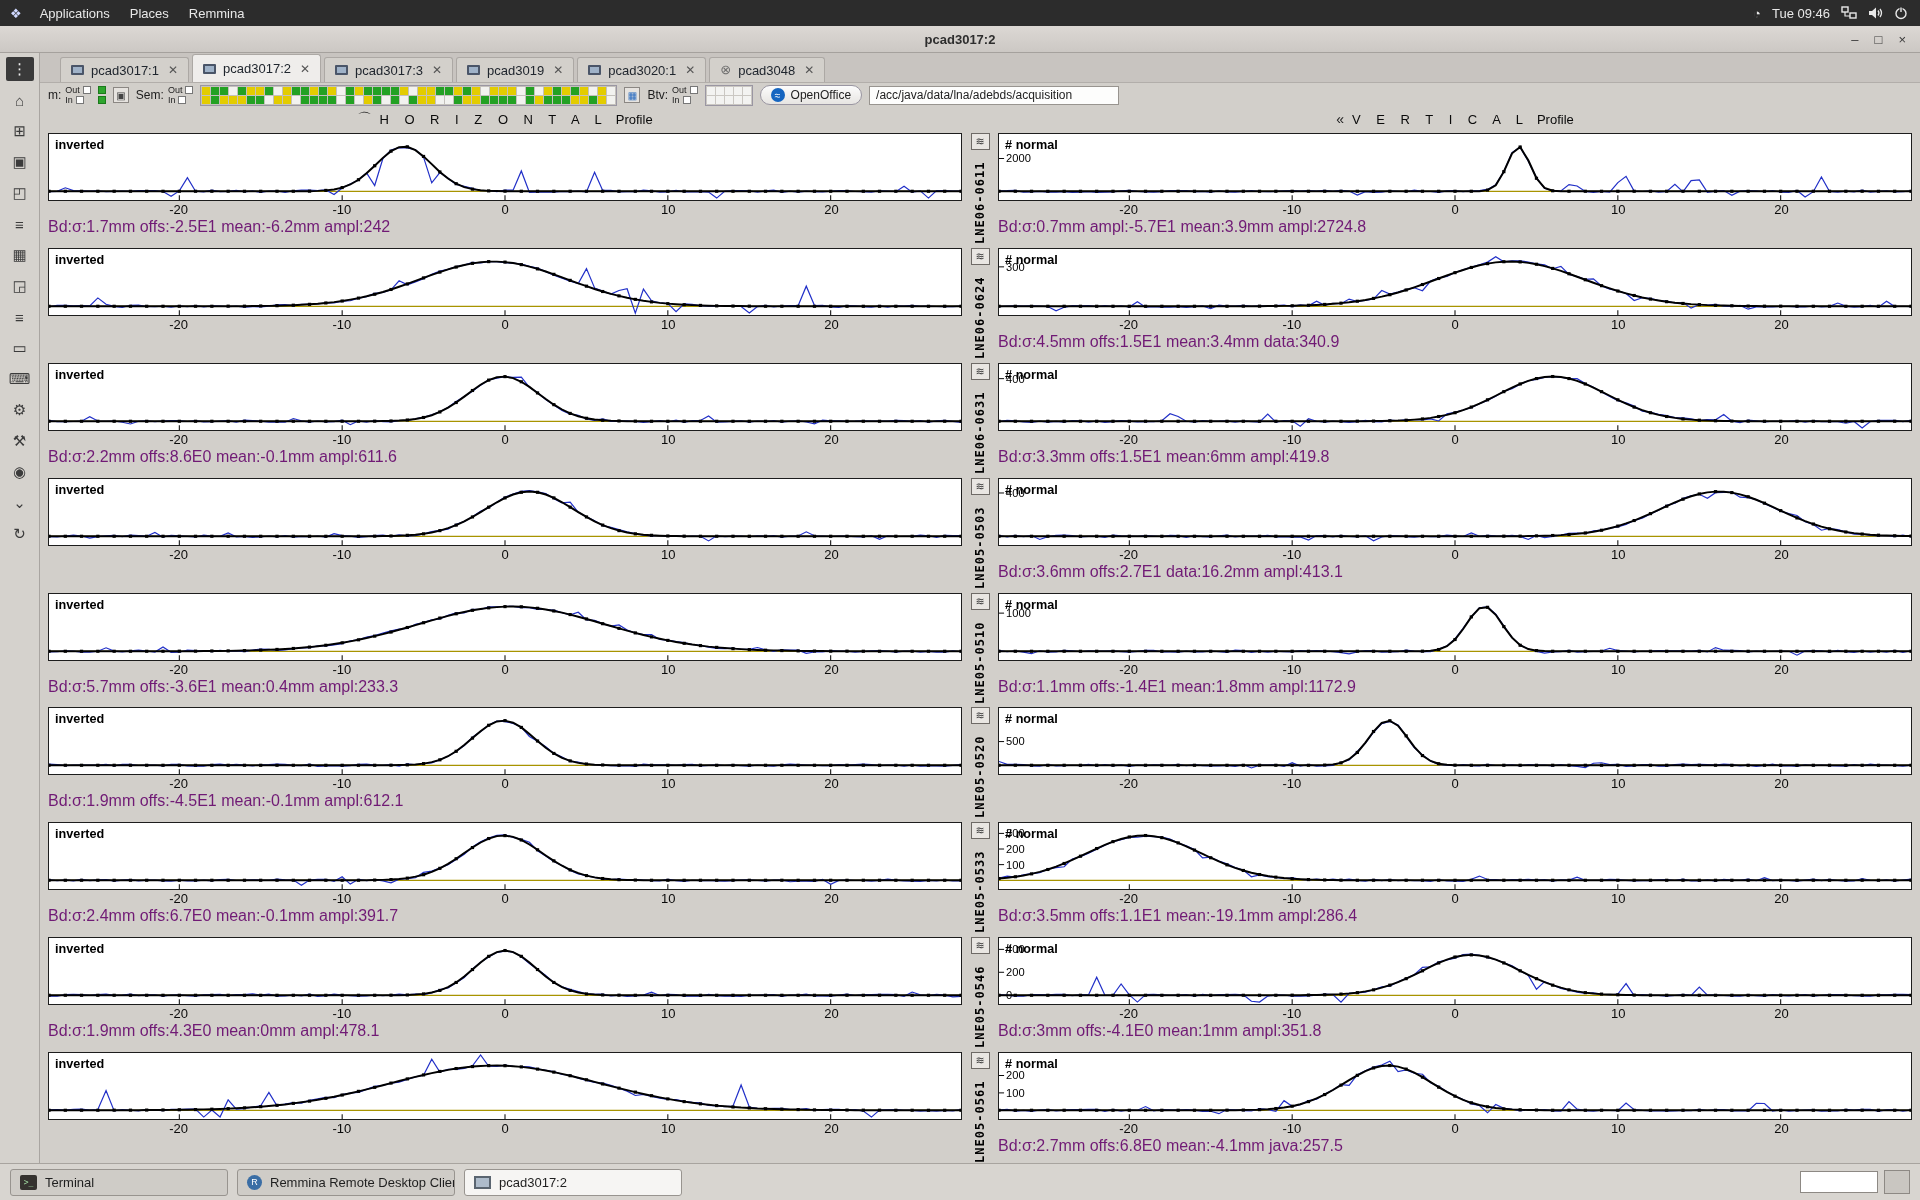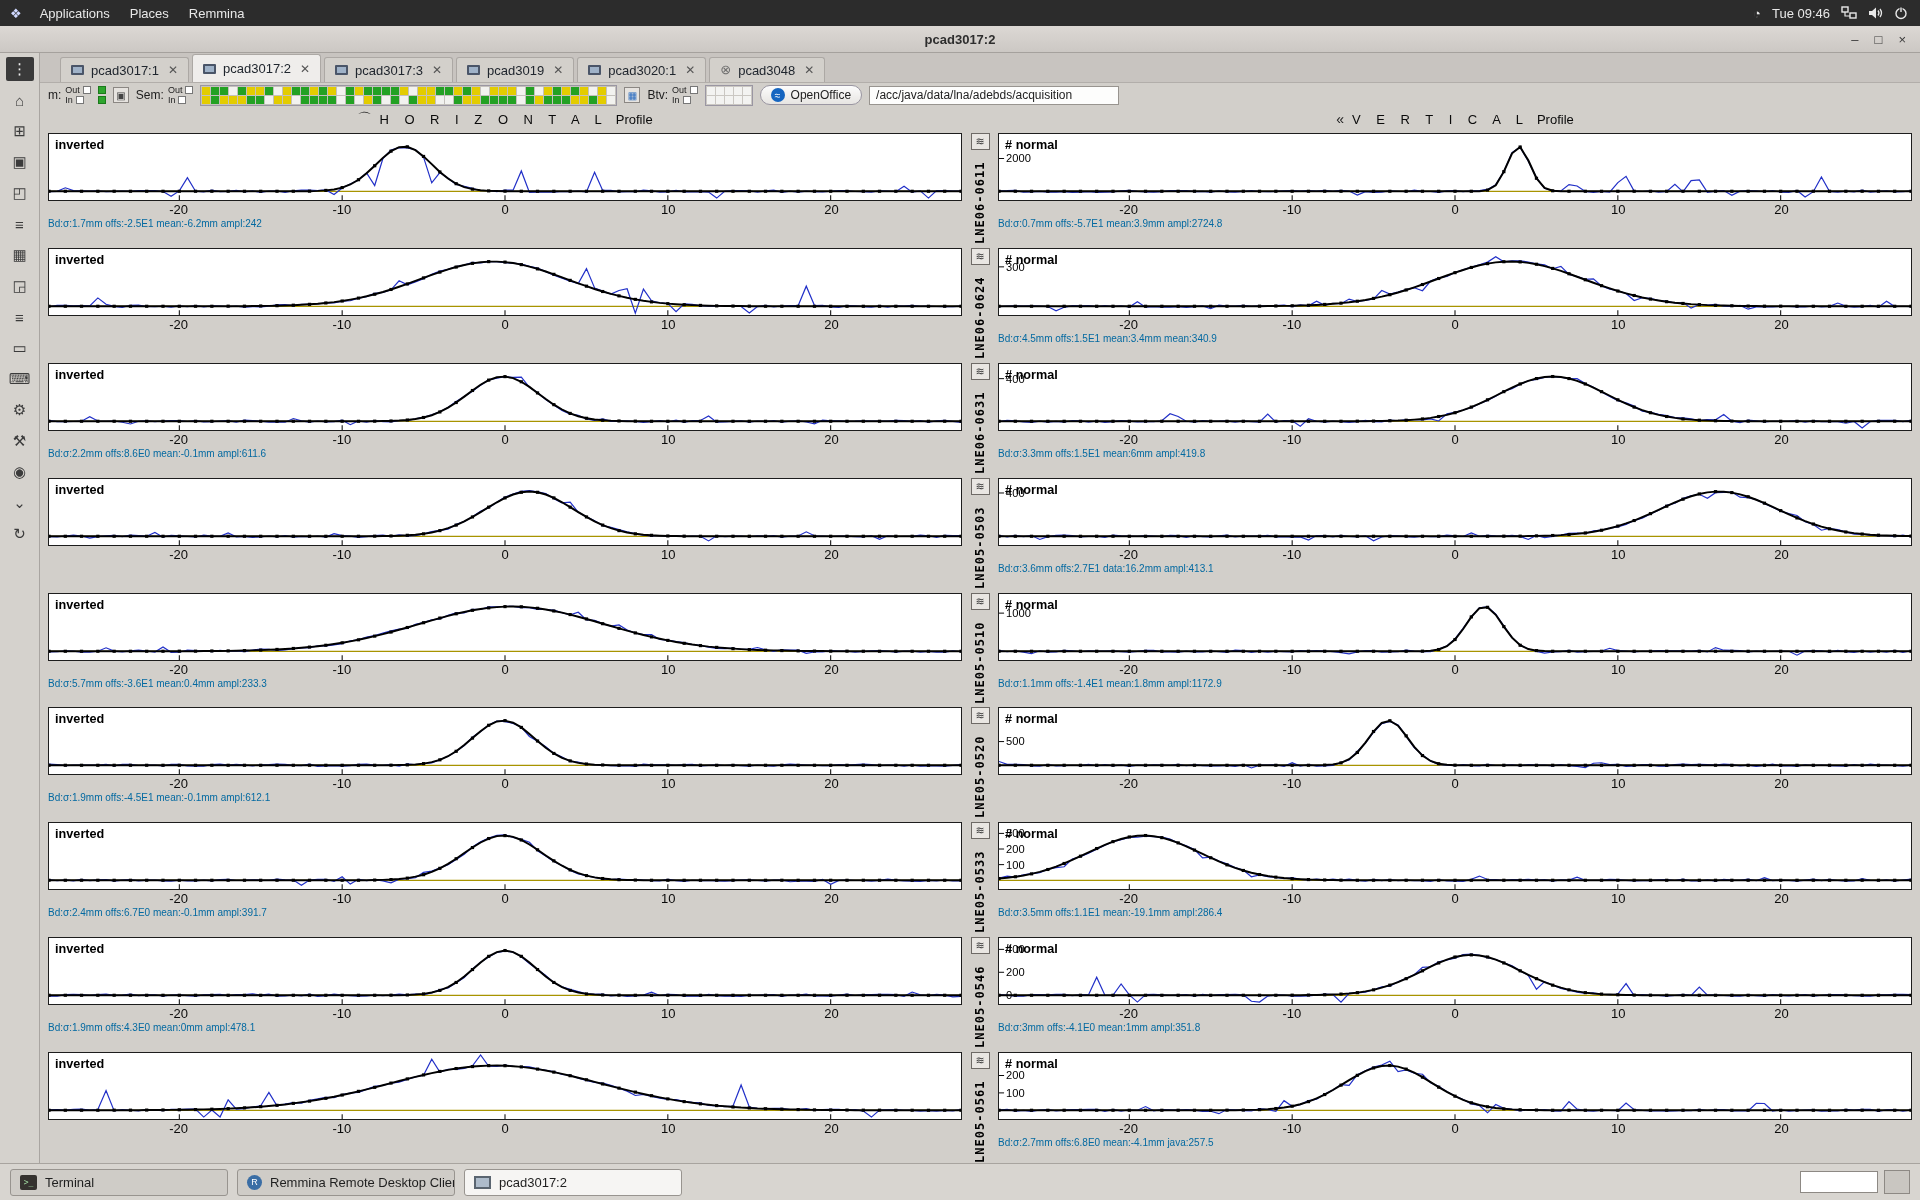--- a/index.html
+++ b/index.html
@@ -61,21 +61,21 @@
   .hdr-word{letter-spacing:6px}
   .hdr-icon{font-size:14px;color:#222}
   .hdr-spacer{width:36px}
   .rows{flex:1;display:flex;flex-direction:column;min-height:0}
   .profile-row{flex:1;display:flex;align-items:stretch;min-height:0;padding-top:4px}
   .plot-cell{flex:1;display:flex;flex-direction:column;min-width:0}
   .plot-frame{height:68px;background:#fff;border:1px solid #1d1d1d;position:relative}
   .plot-frame svg{position:absolute;inset:0;width:100%;height:100%}
   .ticks{height:17px;position:relative;font-size:13px;color:#0a0a0a}
   .tick{position:absolute;top:1px;transform:translateX(-50%)}
-  .stats{height:19px;font-size:10px;color:#0369a1;white-space:nowrap;overflow:hidden}
+  .stats{height:19px;font-size:16px;color:#701a75;white-space:nowrap;overflow:hidden}
   .station-cell{width:36px;display:flex;flex-direction:column;align-items:center;gap:2px}
   .station-icon{width:19px;height:17px;border:1px solid #6e6a66;background:#e9e6e2;font-size:11px;line-height:15px;text-align:center;color:#333}
   .station-label{flex:1;display:flex;align-items:center;writing-mode:vertical-rl;transform:rotate(180deg);font-family:"DejaVu Sans Mono",monospace;font-weight:bold;font-size:12px;letter-spacing:1px;color:#000}
 
   
   .taskbar{height:37px;background:#d8d5d0;border-top:1px solid #a8a49f;display:flex;align-items:center;gap:9px;padding:0 10px}
   .task-btn{width:218px;height:27px;background:#cfccc7;border:1px solid #98948f;border-radius:3px;display:flex;align-items:center;gap:8px;padding:0 9px;font-size:13px;color:#1f1f1f;overflow:hidden;white-space:nowrap}
   .task-btn.active{background:#f6f5f3}
   .ti{width:17px;height:15px;flex:none;display:flex;align-items:center;justify-content:center;font-size:8px}
   .ti.terminal{background:#35322f;color:#9fd89f;border-radius:2px;font-family:"DejaVu Sans Mono",monospace}
@@ -519,21 +519,21 @@
                   <text x="6" y="15" font-size="12.5" font-weight="bold" fill="#000" font-family="Liberation Sans, sans-serif"># normal</text>
                 </svg>
               </div>
       <div class="ticks">
                 <span class="tick" style="left: 14.2857%;">-20</span>
                 <span class="tick" style="left: 32.1429%;">-10</span>
                 <span class="tick" style="left: 50%;">0</span>
                 <span class="tick" style="left: 67.8571%;">10</span>
                 <span class="tick" style="left: 85.7143%;">20</span>
               </div>
-      <div class="stats">Bd:σ:0.7mm offs:-5.7E1 mean:3.9mm ampl:2724.8</div>
+      <div class="stats">Bd:σ:0.7mm ampl:-5.7E1 mean:3.9mm ampl:2724.8</div>
     </div>
   </div>
 
   <div class="profile-row">
     <div class="plot-cell h">
       <div class="plot-frame">
                 <svg viewBox="0 0 900 68" preserveAspectRatio="none">
                   <line x1="0" y1="59" x2="900" y2="59" stroke="#a89400" stroke-width="1.3"></line>
                   <line x1="128.6" y1="63" x2="128.6" y2="68" stroke="#000" stroke-width="1"></line>
                   <line x1="289.3" y1="63" x2="289.3" y2="68" stroke="#000" stroke-width="1"></line>
@@ -691,21 +691,21 @@
                   <text x="6" y="15" font-size="12.5" font-weight="bold" fill="#000" font-family="Liberation Sans, sans-serif"># normal</text>
                 </svg>
               </div>
       <div class="ticks">
                 <span class="tick" style="left: 14.2857%;">-20</span>
                 <span class="tick" style="left: 32.1429%;">-10</span>
                 <span class="tick" style="left: 50%;">0</span>
                 <span class="tick" style="left: 67.8571%;">10</span>
                 <span class="tick" style="left: 85.7143%;">20</span>
               </div>
-      <div class="stats">Bd:σ:4.5mm offs:1.5E1 mean:3.4mm mean:340.9</div>
+      <div class="stats">Bd:σ:4.5mm offs:1.5E1 mean:3.4mm data:340.9</div>
     </div>
   </div>
 
   <div class="profile-row">
     <div class="plot-cell h">
       <div class="plot-frame">
                 <svg viewBox="0 0 900 68" preserveAspectRatio="none">
                   <line x1="0" y1="59" x2="900" y2="59" stroke="#a89400" stroke-width="1.3"></line>
                   <line x1="128.6" y1="63" x2="128.6" y2="68" stroke="#000" stroke-width="1"></line>
                   <line x1="289.3" y1="63" x2="289.3" y2="68" stroke="#000" stroke-width="1"></line>

